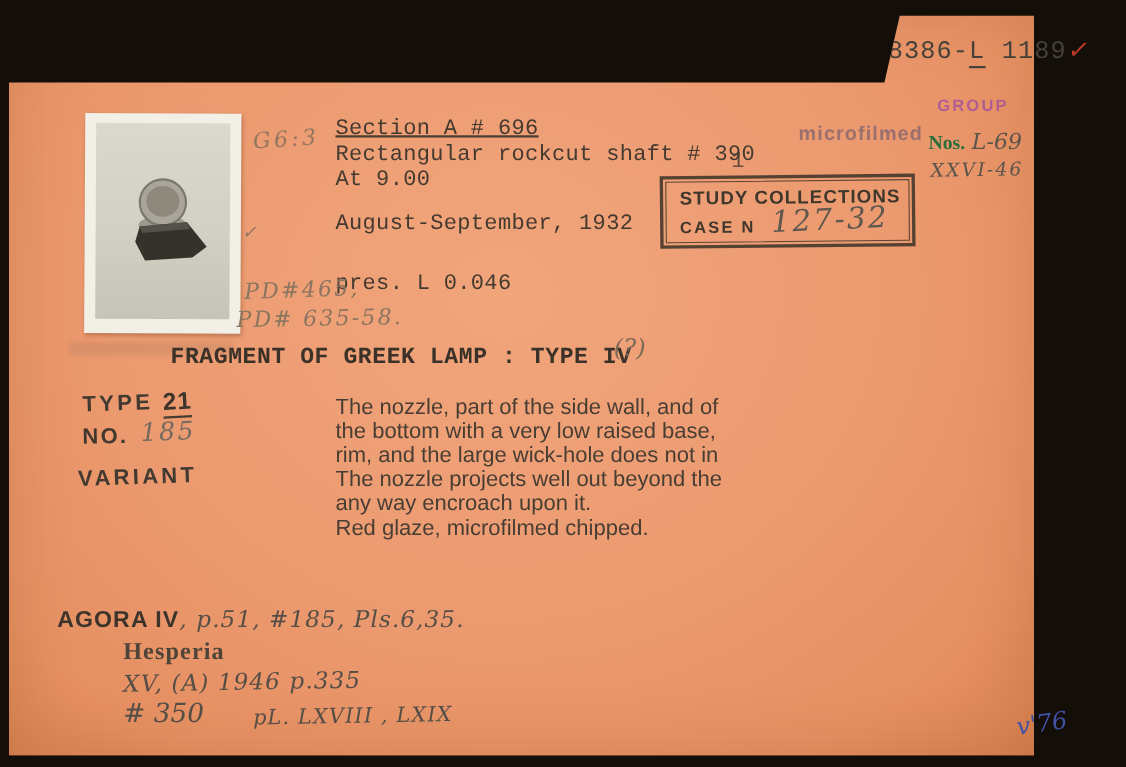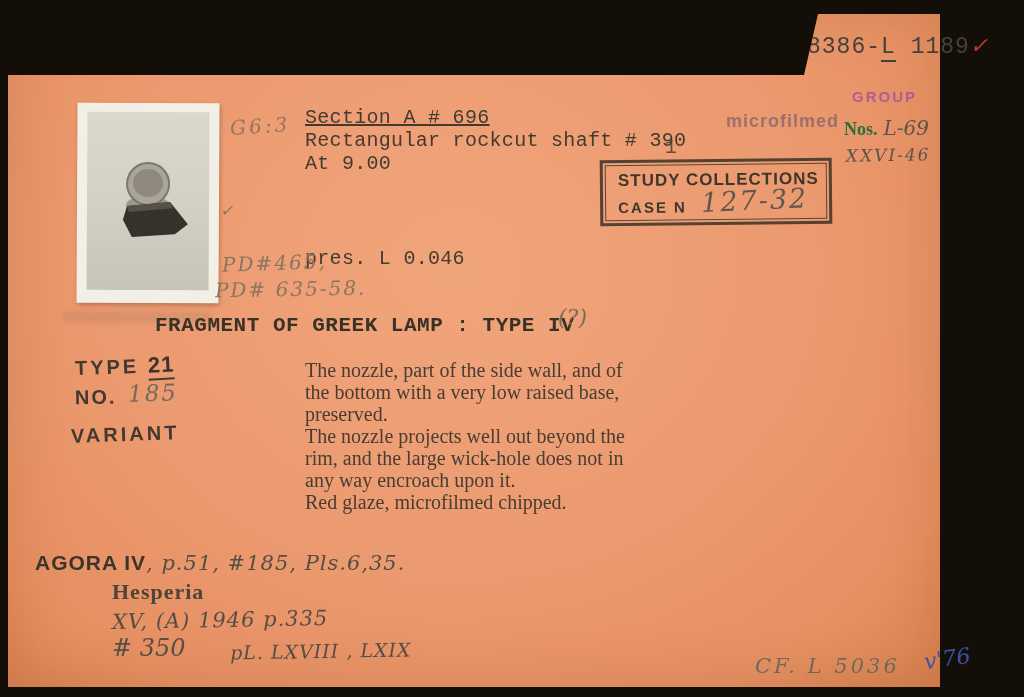--- a/index.html
+++ b/index.html
@@ -57,24 +57,24 @@
   .card-title { left:147px; top:303px; font-size:21px; font-weight:bold; letter-spacing:.5px; color:#3a3128; }
   .title-query { left:550px; top:294px; font-size:22px; color:#7c6a58; }
 
   .cls-type-label { left:67px; top:345px; font-size:20px; letter-spacing:3px; transform:rotate(-2deg); }
   .cls-type-value { left:140px; top:341px; font-size:22px; letter-spacing:1px; border-bottom:2px solid #453c31; transform:rotate(-3deg); font-family:"Liberation Sans",sans-serif; font-weight:bold; color:#3c342b; }
   .cls-no-label { left:67px; top:375px; font-size:20px; letter-spacing:2px; transform:rotate(-1deg); }
   .cls-no-value { left:120px; top:369px; font-size:23px; letter-spacing:2px; color:#756a5e; transform:rotate(-2deg); }
   .cls-variant { left:63px; top:412px; font-size:20px; letter-spacing:3px; transform:rotate(-2deg); }
 
   .desc { left:297px; top:348px; width:570px; }
-  .desc div { font-family:Liberation Serif, serif; font-size:20px; color:#473d33; line-height:22px; white-space:nowrap; }
+  .desc div { font-family:Liberation Sans, sans-serif; font-size:20px; color:#473d33; line-height:22px; white-space:nowrap; }
 
   .agora-row { left:27px; top:540px; font-size:20px; }
-  .agora-stamp { letter-spacing:1px; font-size:21px; color:#3c342b; }
+  .agora-stamp { letter-spacing:1px; font-size:21px; color:#3c342b;margin-left:17px; }
   .agora-hand { font-size:21px; color:#554e46; letter-spacing:1px; }
   .hesperia-stamp { left:104px; top:568px; font-family:"Liberation Serif", serif; font-weight:bold; font-size:22px; letter-spacing:1px; color:#4e443a; }
   .hesperia-detail { left:104px; top:597px; font-size:21px; color:#554e46; letter-spacing:1px; transform:rotate(-1deg); }
   .hesperia-number { left:104px; top:623px; font-size:24px; color:#554e46; }
   .plates { left:222px; top:629px; font-size:19px; color:#554e46; letter-spacing:1px; transform:rotate(-1deg); }
 
   .cf-note { left:747px; top:643px; font-size:21px; letter-spacing:3px; color:#6e685f; }
   .blue-note { left:916px; top:635px; font-size:22px; color:#3f51a3; transform:rotate(-8deg); }
 </style>
 </head>
@@ -100,20 +100,21 @@
       </svg>
     </div>
   </div>
 
   <div class="abs pencil grid-ref">G6:3</div>
   <div class="abs pencil check-small">✓</div>
 
   <div class="abs type prov prov-1">Section A  # 696</div>
   <div class="abs type prov prov-2"><span>Rectangular rockcut shaft # 3</span><span class="overwrap"><span>9</span><span class="under">1</span></span><span>0</span></div>
   <div class="abs type prov prov-3">At 9.00</div>
+  <div class="abs type prov prov-4">August-September, 1932</div>
   <div class="abs type prov prov-5">pres. L 0.046</div>
 
   <div class="abs study-box">
     <div class="inner">
       <div class="stamp study-line1">STUDY COLLECTIONS</div>
       <div class="stamp study-line2">CASE N</div>
       <div class="pencil case-number">127-32</div>
     </div>
   </div>
 
@@ -126,29 +127,27 @@
 
   <div class="abs stamp cls-type-label">TYPE</div>
   <div class="abs cls-type-value">21</div>
   <div class="abs stamp cls-no-label">NO.</div>
   <div class="abs pencil cls-no-value">185</div>
   <div class="abs stamp cls-variant">VARIANT</div>
 
   <div class="abs desc">
     <div>The nozzle, part of the side wall, and of</div>
     <div>the bottom with a very low raised base,</div>
-    <div>preserved.</div>
+    <div>rim, and the large wick-hole does not in</div>
     <div>The nozzle projects well out beyond the</div>
-    <div>rim, and the large wick-hole does not in</div>
     <div>any way encroach upon it.</div>
     <div>Red glaze, microfilmed chipped.</div>
   </div>
 
   <div class="abs agora-row"><span class="stamp agora-stamp">AGORA IV</span><span class="pencil agora-hand">, p.51, #185, Pls.6,35.</span></div>
   <div class="abs hesperia-stamp">Hesperia</div>
   <div class="abs pencil hesperia-detail">XV, (A) 1946 p.335</div>
   <div class="abs pencil hesperia-number"># 350</div>
   <div class="abs pencil plates">pL. LXVIII , LXIX</div>
 
-  <div class="abs pencil cf-note">CF.  L 5036</div>
   <div class="abs pencil blue-note">v'76</div>
 
 </div>
 
 </body></html>

